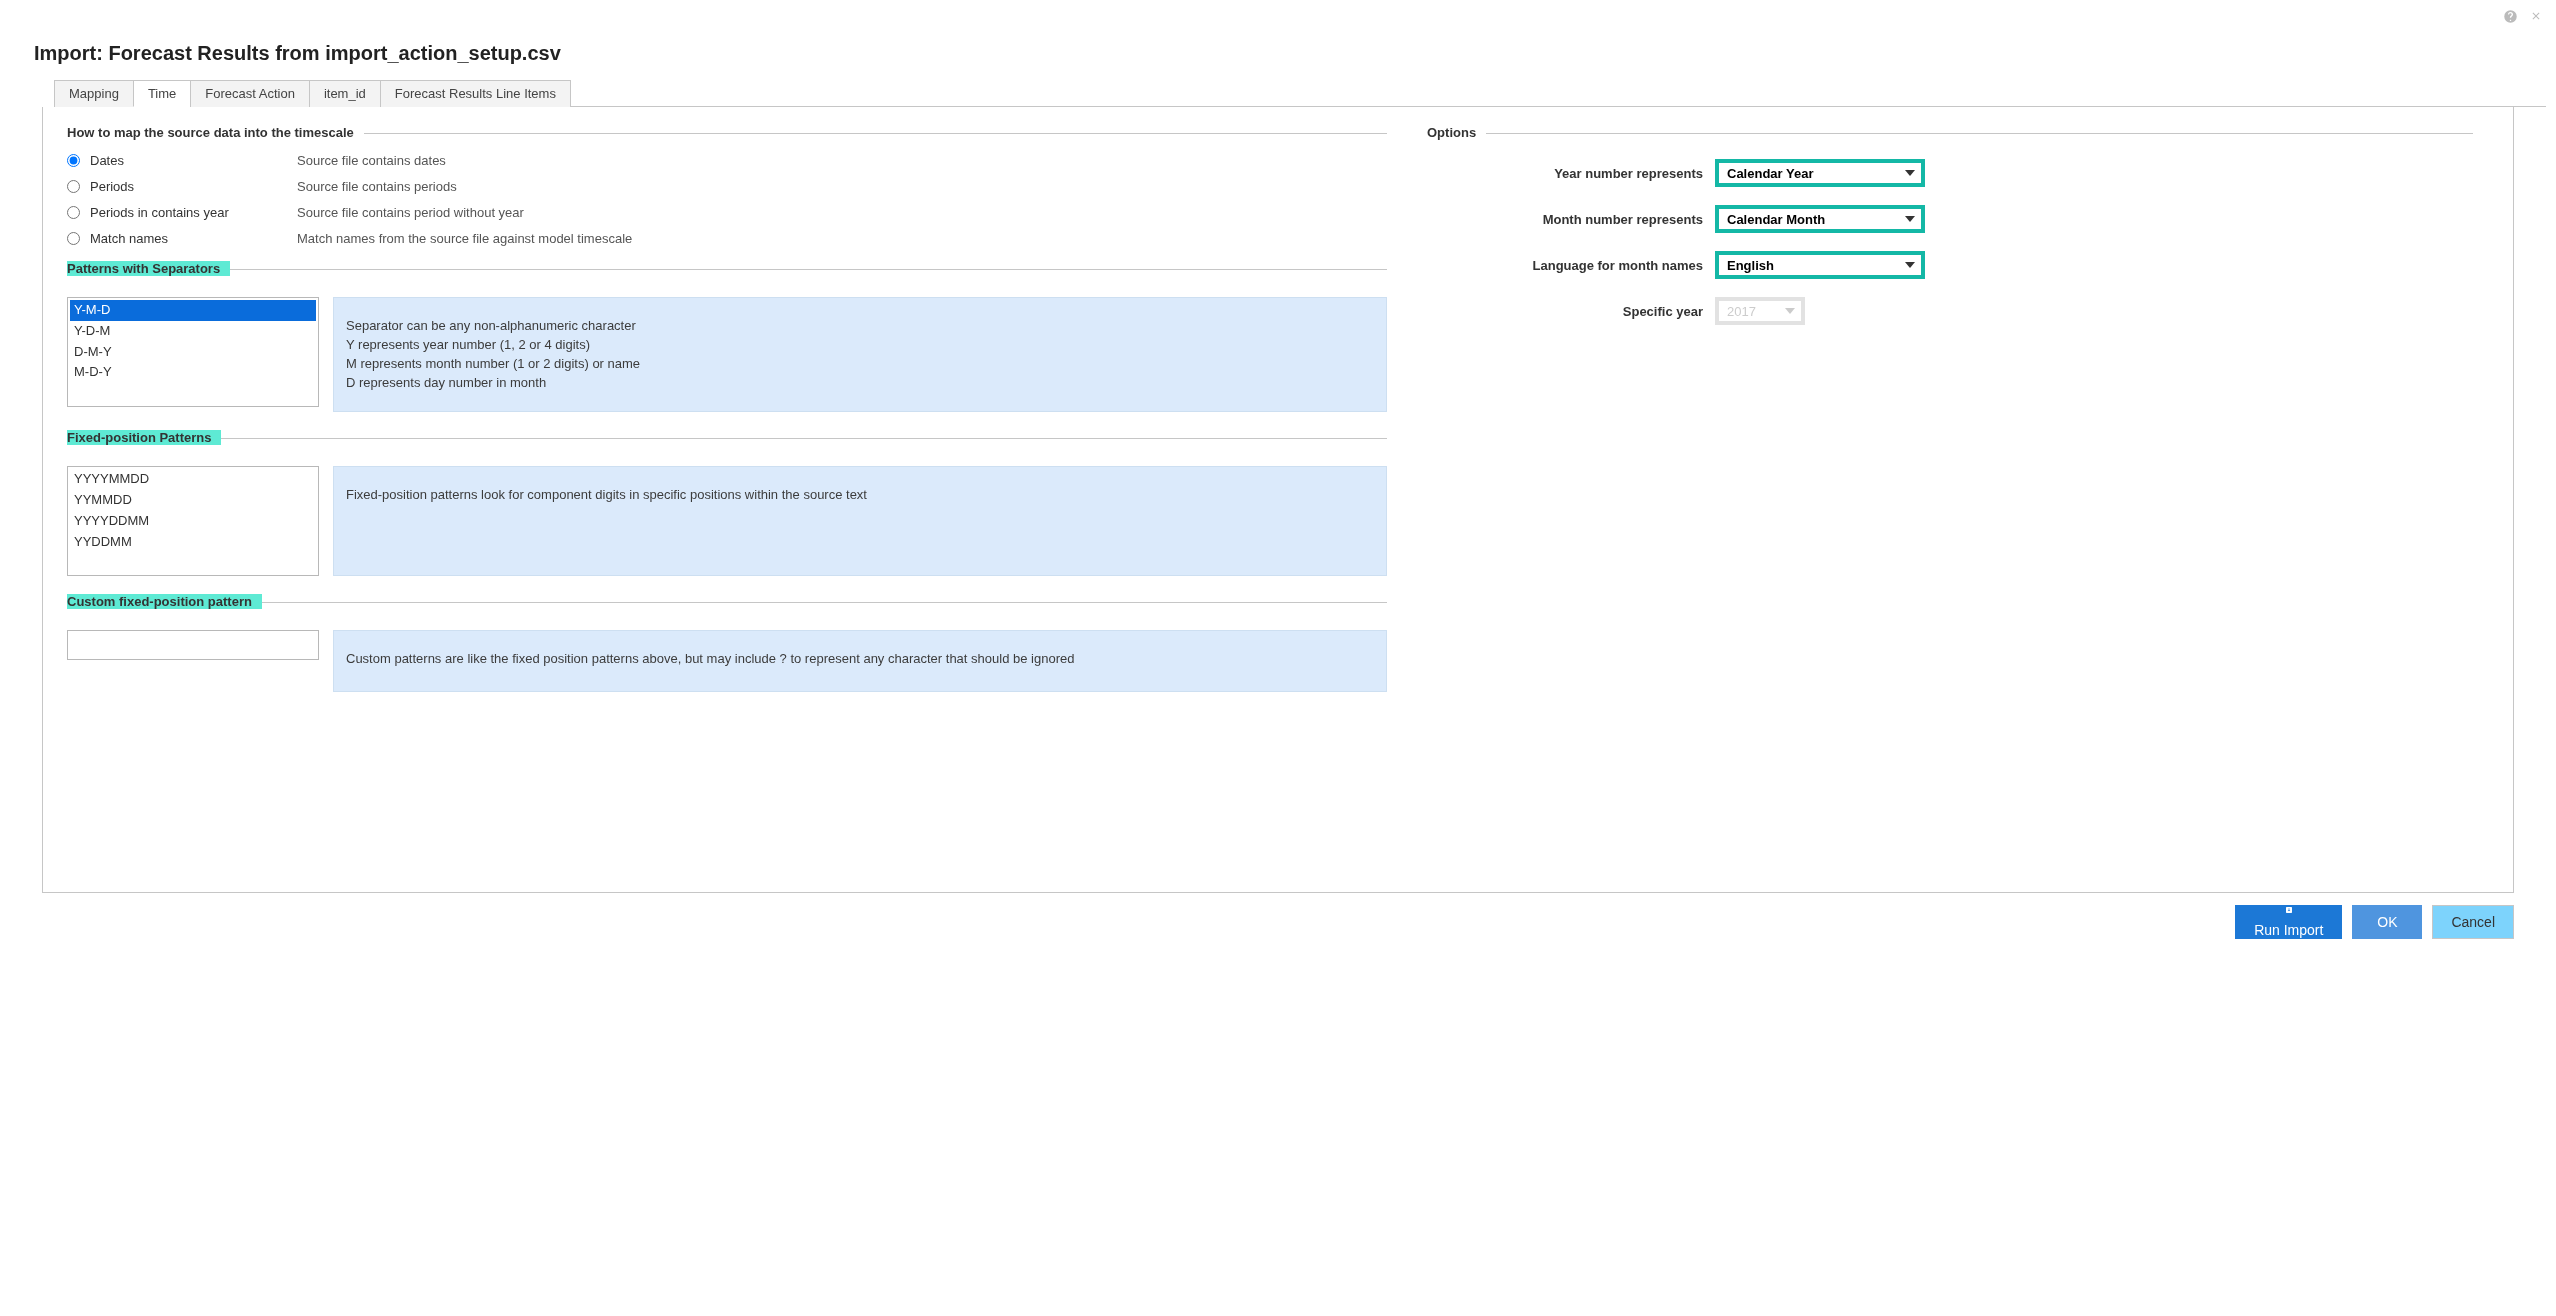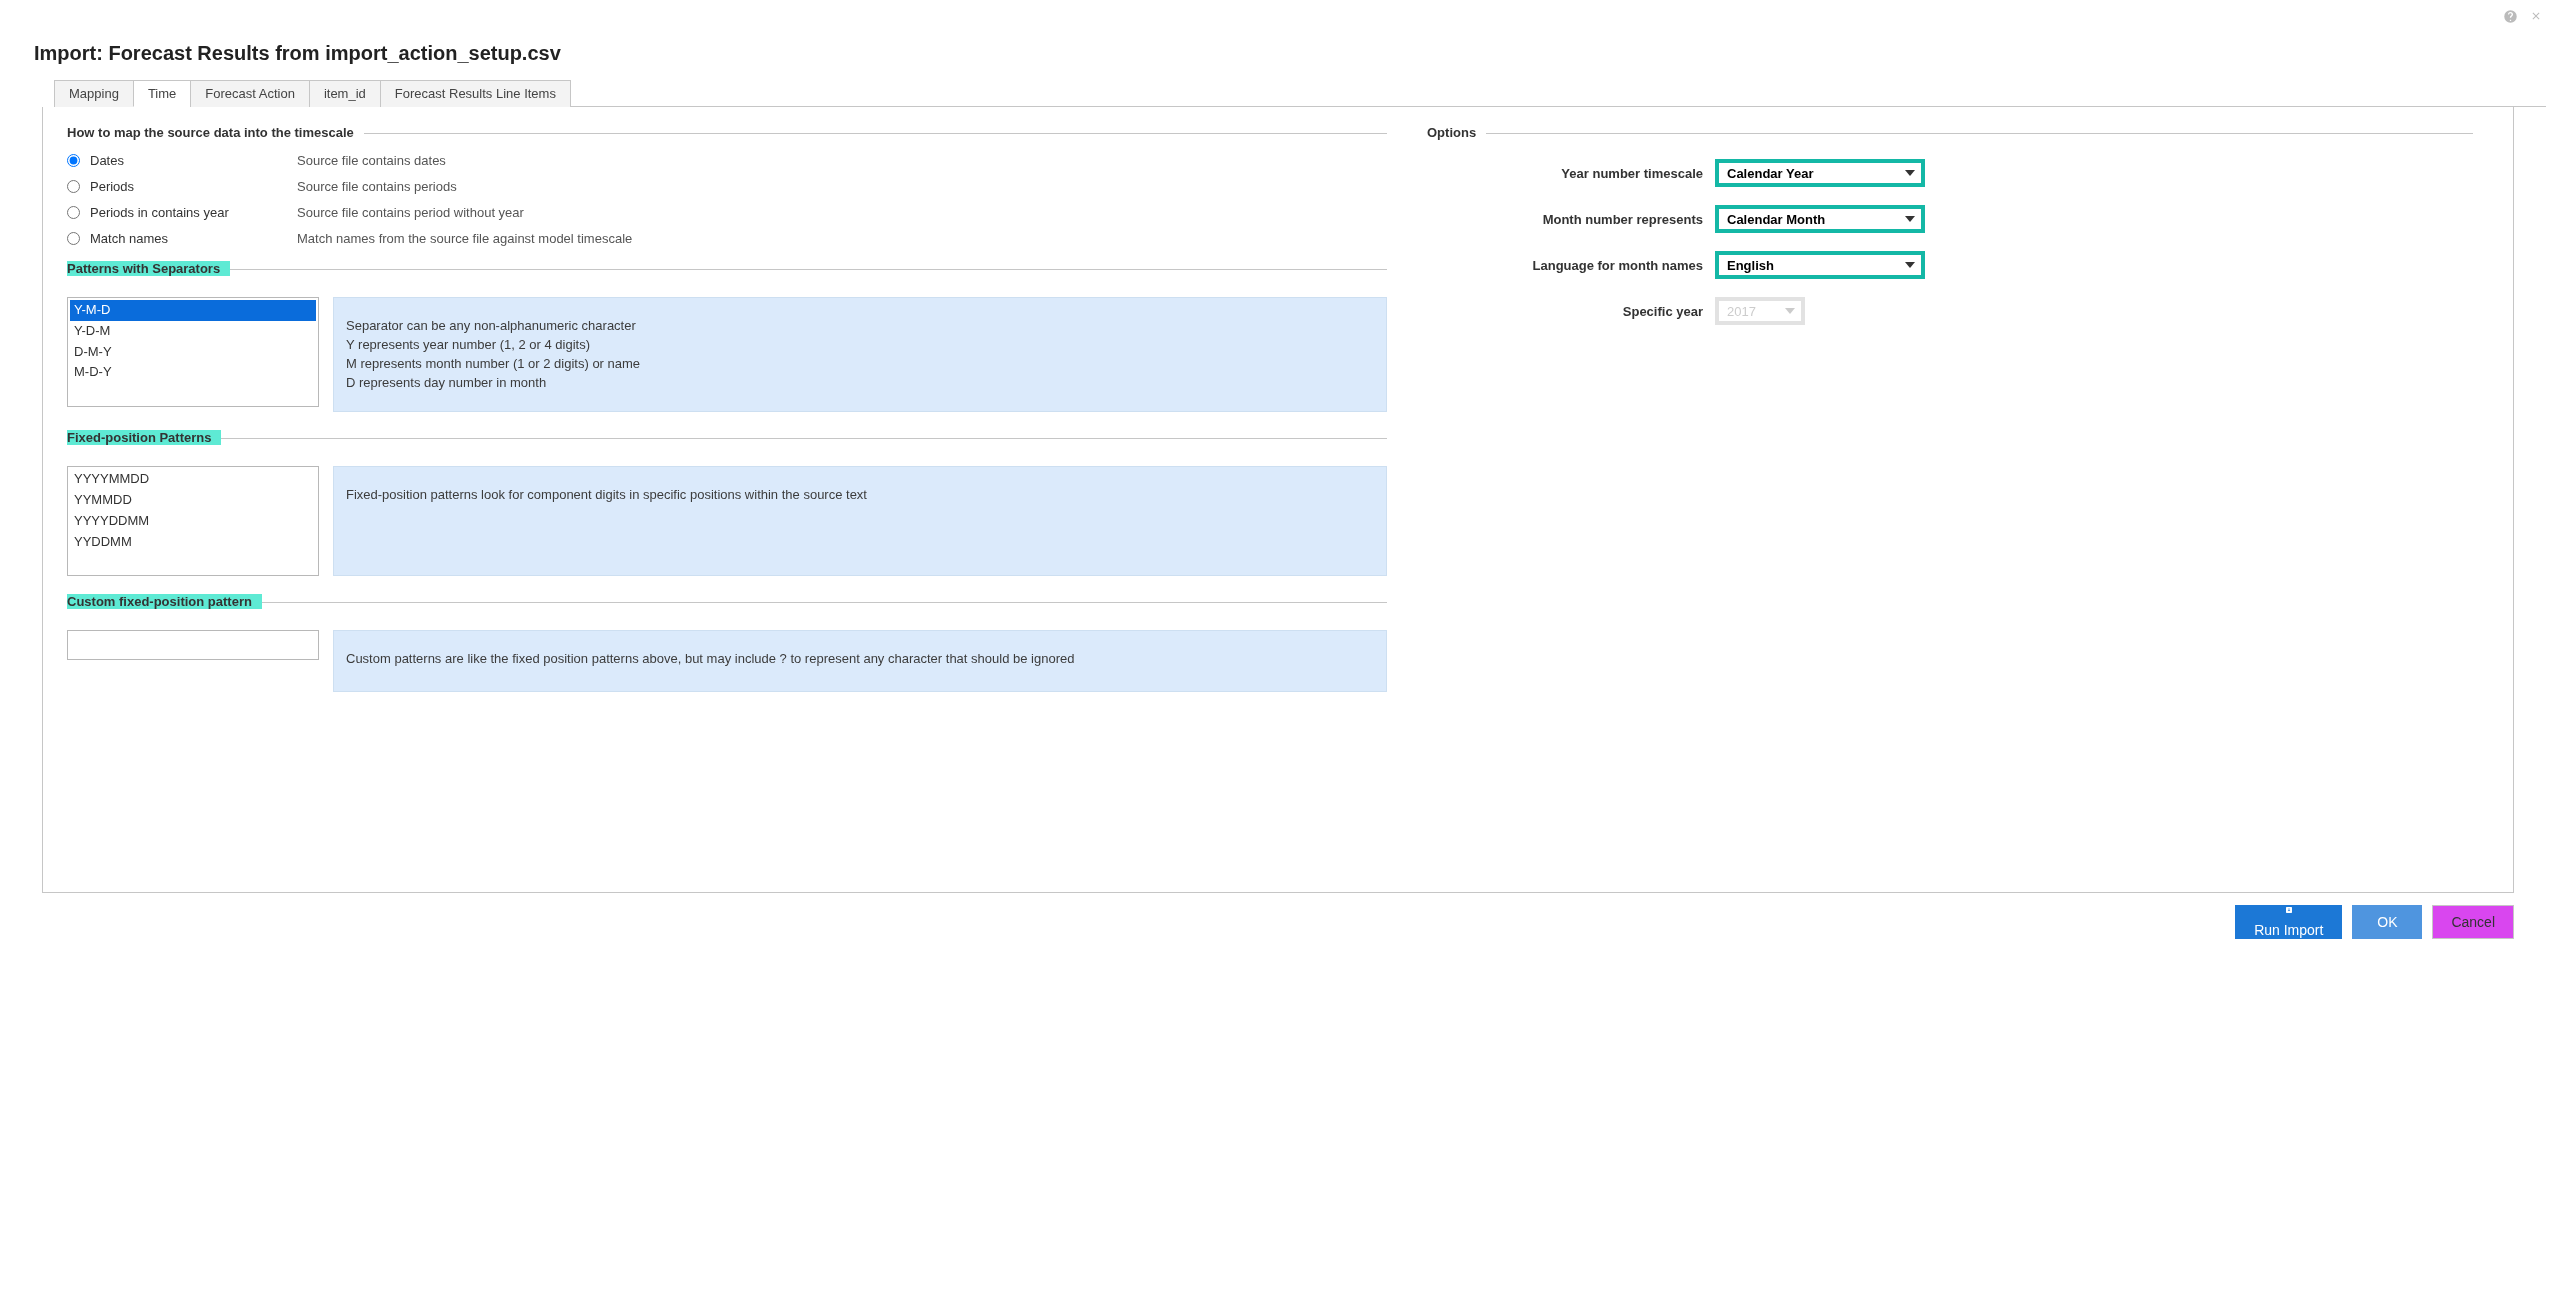--- a/index.html
+++ b/index.html
@@ -41,21 +41,21 @@
 .select-wrap { position:relative; display:inline-block; }
 .select-wrap::after { content:""; position:absolute; right:10px; top:50%; transform:translateY(-50%); width:0; height:0; border-left:5px solid transparent; border-right:5px solid transparent; border-top:6px solid #333; pointer-events:none; }
 .select-wrap.disabled { opacity:.6; }
 .select-wrap.disabled .select-el { border-color:#bbb; color:#888; font-weight:400; width:90px; }
 .select-wrap.disabled::after { border-top-color:#aaa; }
 .footer { display:flex; justify-content:flex-end; gap:10px; margin:12px 32px 0 0; }
 .btn { height:34px; padding:0 18px; border:1px solid transparent; font-size:14px; cursor:pointer; display:inline-flex; align-items:center; gap:8px; }
 .btn-primary-dark { background:#1c78d6; color:#fff;flex-direction:column; }
 .btn-primary-dark svg { width:16px; height:16px; fill:#fff; }
 .btn-primary { background:#4f95df; color:#fff; width:70px; justify-content:center; }
-.btn-default { background:#d946ef; border-color:#c6c6c6; color:#333; }
+.btn-default { background:#7dd3fc; border-color:#c6c6c6; color:#333; }
 .listbox.scrollbar::-webkit-scrollbar { width:9px; }
 .listbox.scrollbar::-webkit-scrollbar-track { background:#f0f0f0; }
 .listbox.scrollbar::-webkit-scrollbar-thumb { background:#c0c0c0; border-radius:4px; }
 </style>
 </head>
 <body>
 
 <div class="topbar">
   <span class="icon-btn">
     <svg viewBox="0 0 24 24">
@@ -153,21 +153,21 @@
       <input type="text" class="text-input" value="" style="">
       <div class="helpbox short">Custom patterns are like the fixed position patterns above, but may include ? to represent any character that should be ignored</div>
     </div>
   </div>
 
   <div class="right-col">
     <div class="fieldset">
       <span class="fieldset-legend">Options</span>
       <div class="opt-rows">
         <div class="opt-row">
-          <div class="opt-label">Year number timescale</div>
+          <div class="opt-label">Year number represents</div>
           <span class="select-wrap">
             <select class="select-el">
               <option>Calendar Year</option>
             </select>
           </span>
         </div>
         <div class="opt-row">
           <div class="opt-label">Month number represents</div>
           <span class="select-wrap">
             <select class="select-el">

